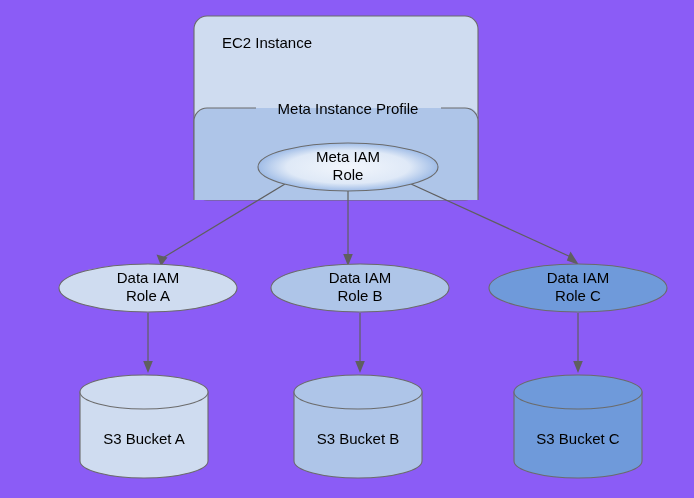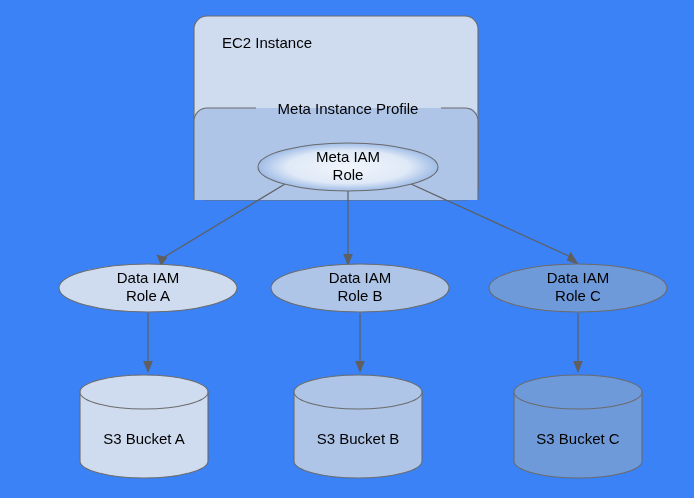--- a/index.html
+++ b/index.html
@@ -10,21 +10,21 @@
   body {
     width: 694px;
     height: 498px;
     overflow: hidden;
     font-family: "Liberation Sans", sans-serif;
   }
   #diagram-root {
     position: relative;
     width: 694px;
     height: 498px;
-    background: #3b82f6;
+    background: #8b5cf6;
   }
   svg.diagram-canvas {
     display: block;
     width: 694px;
     height: 498px;
   }
   text {
     font-family: "Liberation Sans", sans-serif;
     fill: #000000;
   }

